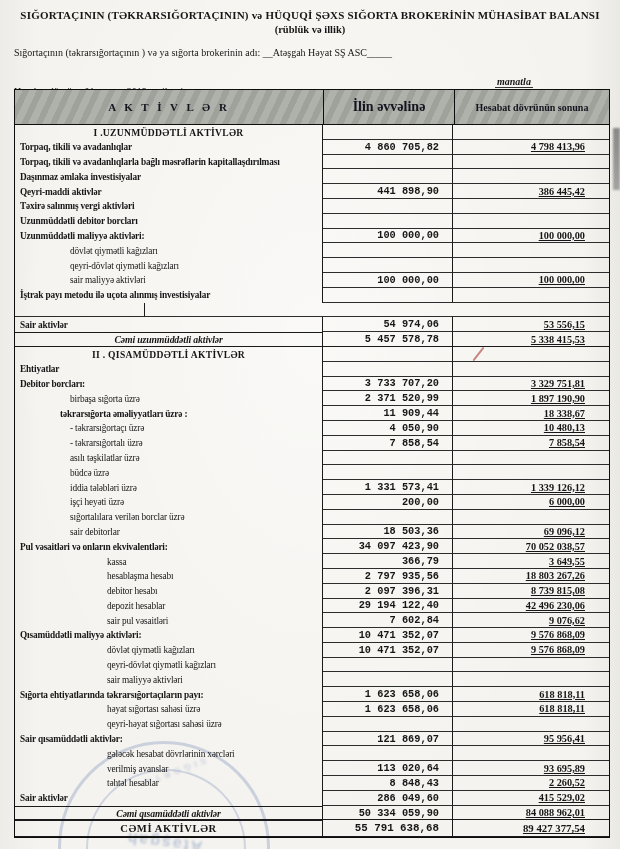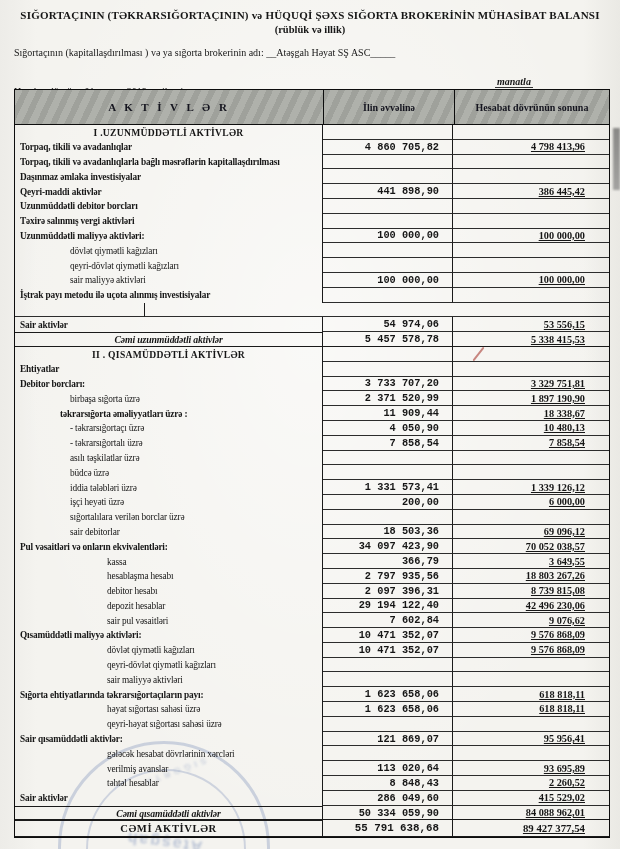--- a/index.html
+++ b/index.html
@@ -33,21 +33,21 @@
   }
   .thead{ display:flex; height:34px;
     background:
       repeating-linear-gradient(115deg, rgba(255,255,255,.07) 0 7px, rgba(0,0,0,.06) 7px 13px),
       #a9aba5;
     border-bottom:1.4px solid #0d0d0d;
   }
   .th{ display:flex; align-items:center; justify-content:center;
        font-weight:bold; color:#15151f; }
   .th-label{ width:308px; font-size:11px; letter-spacing:3px; border-right:1.2px solid #0d0d0d; }
-  .th-v1{ width:130px; font-size:10px; border-right:1.2px solid #0d0d0d;text-align:center; }
+  .th-v1{ width:130px; font-size:14px; border-right:1.2px solid #0d0d0d;text-align:center; }
   .th-v2{ flex:1; font-size:10px; }
 
   .tr{ display:flex; height:14.8px; }
   .tr.grandtotal{ height:16.5px; }
   .td{ box-sizing:border-box; display:flex; align-items:center; overflow:hidden; }
   .td.label{
     width:308px; padding-left:5px; border-right:1.1px solid #1a1a1a;
     font-weight:bold; font-size:9.3px; letter-spacing:-.15px; white-space:nowrap;
   }
   .td.v1, .td.v2{
@@ -104,21 +104,21 @@
     transform:rotate(160deg); filter:blur(1px); font-family:"Liberation Sans",sans-serif;
   }
 </style>
 </head>
 <body>
 
 <div class="sheet">
 
   <div class="doc-title">SIĞORTAÇININ (TƏKRARSIĞORTAÇININ) və HÜQUQİ ŞƏXS SIĞORTA BROKERİNİN MÜHASİBAT BALANSI</div>
   <div class="doc-subtitle">(rüblük və illik)</div>
-  <div class="company-line">Sığortaçının (kapitallaşdırılması ) və ya sığorta brokerinin adı: __Atəşgah Həyat SŞ ASC_____</div>
+  <div class="company-line">Sığortaçının (təkrarsığortaçının ) və ya sığorta brokerinin adı: __Atəşgah Həyat SŞ ASC_____</div>
   <div class="period-line">Hesabat dövrü __01 yanvar 2019-cu il tarixə_____________</div>
   <div class="currency-note">manatla</div>
 
   <div class="stamp">
     <div class="ring-outer"></div>
     <div class="ring-inner"></div>
     <div class="stamp-word">Atəşgah</div>
     <div class="stamp-arc">SIĞORTA</div>
   </div>
 
@@ -148,26 +148,26 @@
           <div class="td label">Daşınmaz əmlaka investisiyalar</div>
           <div class="td v1"></div>
           <div class="td v2"></div>
         </div>
         <div class="tr main">
           <div class="td label">Qeyri-maddi aktivlər</div>
           <div class="td v1">441 898,90</div>
           <div class="td v2">386 445,42</div>
         </div>
         <div class="tr main">
+          <div class="td label">Təxirə salınmış vergi aktivləri</div>
+          <div class="td v1"></div>
+          <div class="td v2"></div>
+        </div>
+        <div class="tr main">
           <div class="td label">Uzunmüddətli debitor borcları</div>
-          <div class="td v1"></div>
-          <div class="td v2"></div>
-        </div>
-        <div class="tr main">
-          <div class="td label">Təxirə salınmış vergi aktivləri</div>
           <div class="td v1"></div>
           <div class="td v2"></div>
         </div>
         <div class="tr main">
           <div class="td label">Uzunmüddətli maliyyə aktivləri:</div>
           <div class="td v1">100 000,00</div>
           <div class="td v2">100 000,00</div>
         </div>
         <div class="tr sub ind2">
           <div class="td label">dövlət qiymətli kağızları</div>

